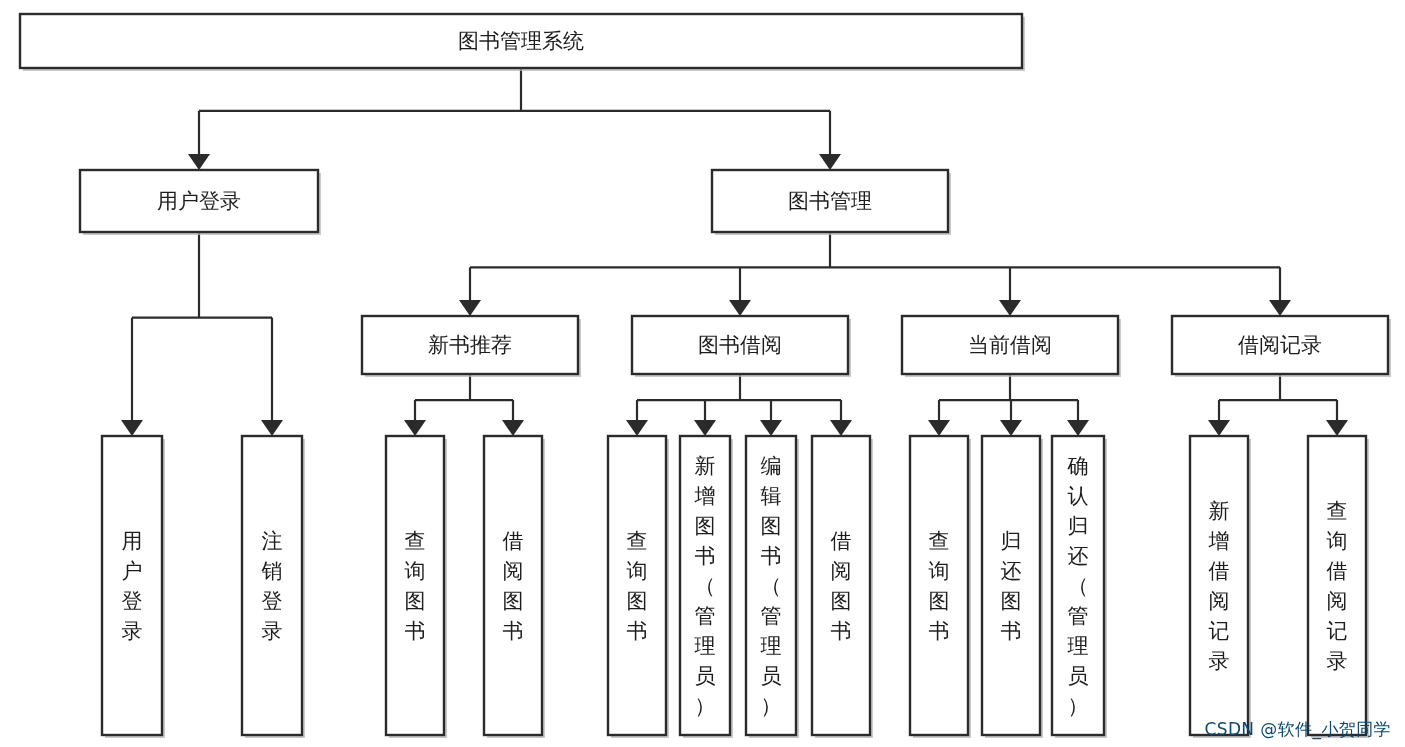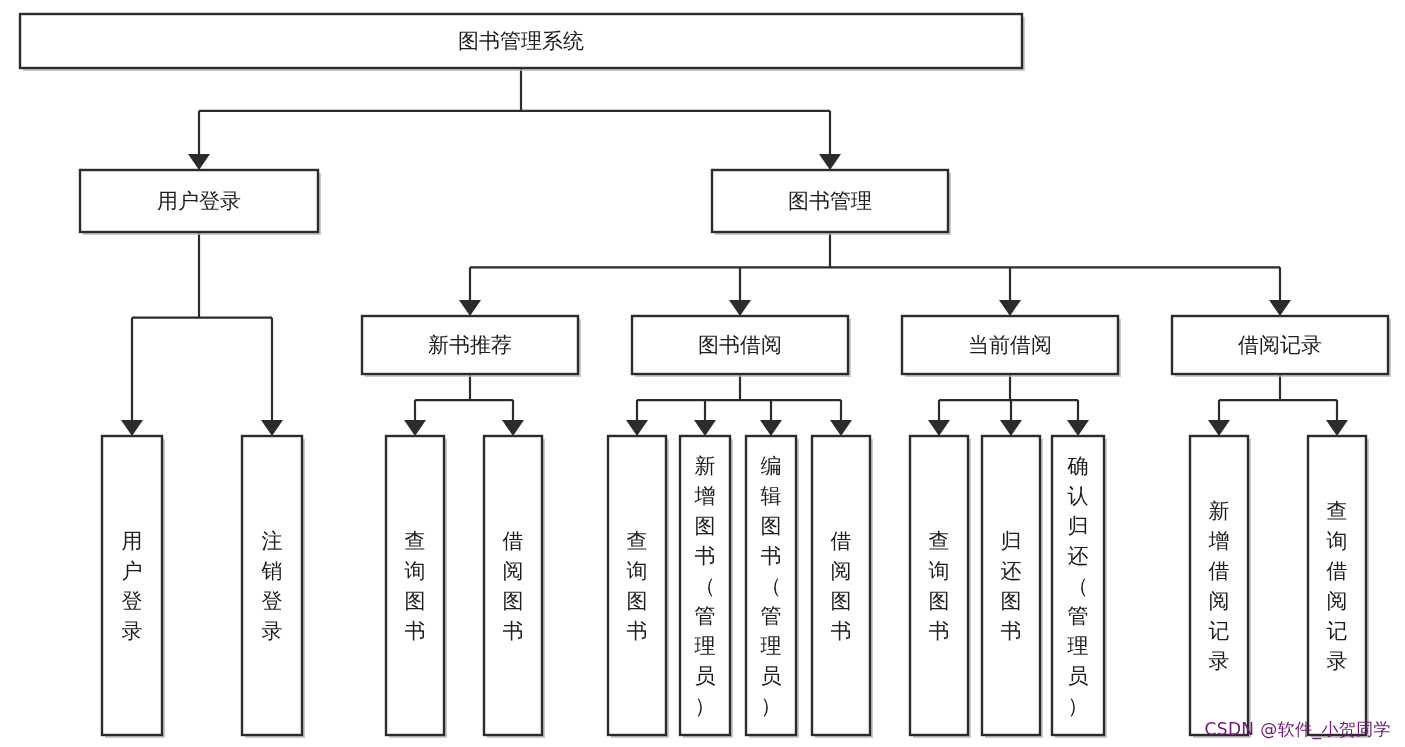--- a/index.html
+++ b/index.html
@@ -58,21 +58,21 @@
     font-size: 21px;
     fill: #1d1d1d;
     text-anchor: middle;
   }
   .watermark {
     position: absolute;
     right: 14px;
     bottom: 6px;
     font-family: "DejaVu Sans", "Liberation Sans", sans-serif;
     font-size: 17px;
-    color: #701a75;
+    color: #0c4a6e;
     letter-spacing: 0.4px;
     white-space: nowrap;
     user-select: none;
     text-align: right;
   }
 </style>
 </head>
 <body>
 
 <div id="diagram-root">

